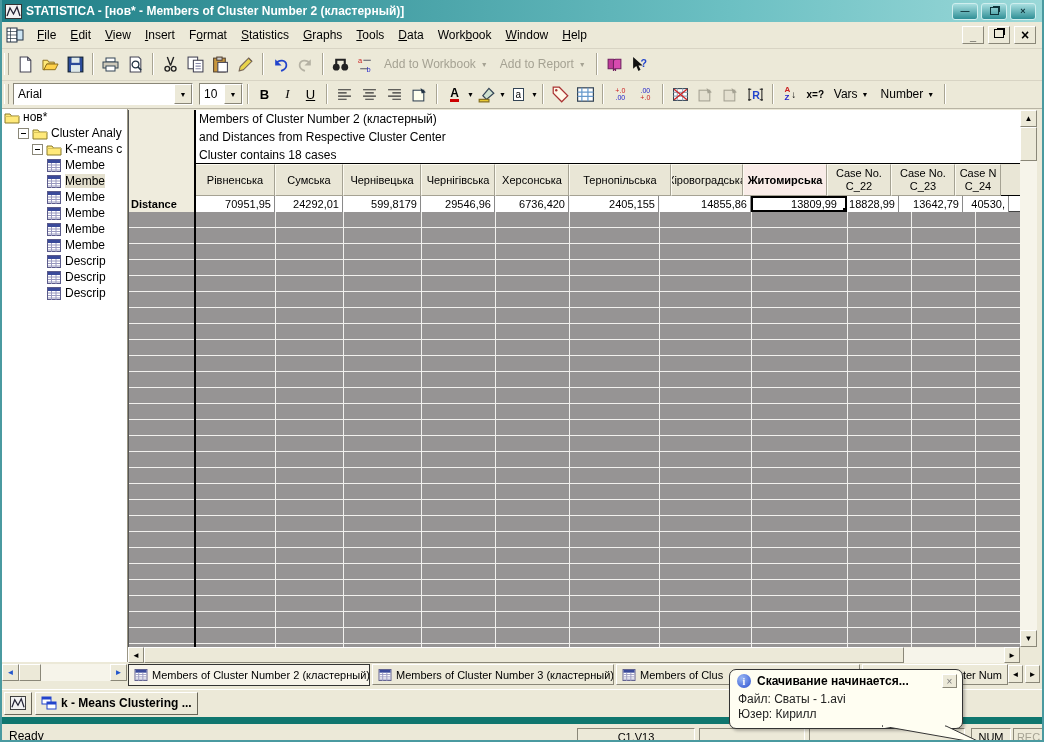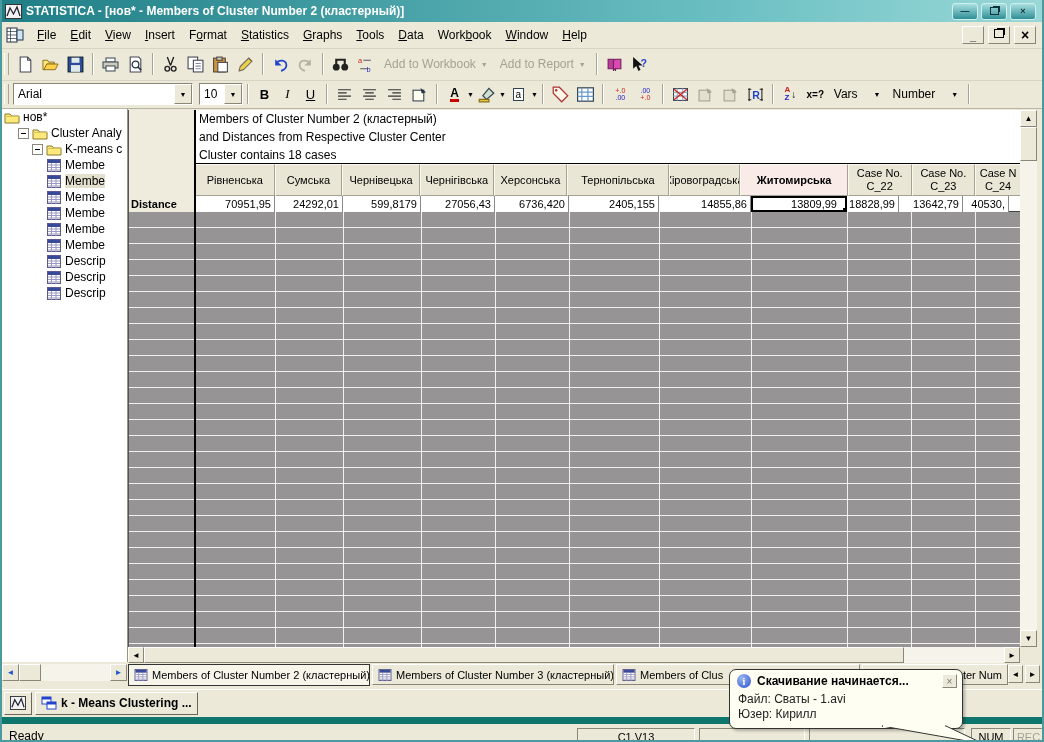--- a/index.html
+++ b/index.html
@@ -41,21 +41,21 @@
   .combo{height:20px;background:#fff;border:1px solid;border-color:#8a8778 #fff #fff #8a8778;display:flex;align-items:center;font-size:12px;}
   .combo .val{padding:0 4px;flex:1;}
   .combo .drop{width:16px;height:18px;background:#ece9d8;border:1px solid;border-color:#fff #8a8778 #8a8778 #fff;display:flex;align-items:center;justify-content:center;font-size:7px;color:#000;}
   .fmt-txt{font-size:13px;width:21px;height:20px;display:flex;align-items:center;justify-content:center;color:#000;}
   .deci{font-size:7px;line-height:7px;display:flex;flex-direction:column;align-items:center;color:#000;}
   .deci .r{color:#c22;} .deci .b{color:#22c;}
   .sorticon{display:flex;align-items:center;}
   .sorticon .az{display:flex;flex-direction:column;font-size:8px;line-height:8px;font-weight:bold;}
   .sorticon .az .a{color:#c22;} .sorticon .az .z{color:#22c;}
   .sorticon .ar{font-size:10px;color:#000;margin-left:1px;}
-  .txtbtn{font-size:12px;color:#000;padding:2px 6px;display:flex;align-items:center;gap:16px;}
+  .txtbtn{font-size:12px;color:#000;padding:2px 6px;display:flex;align-items:center;gap:4px;}
   .xq{font-size:10px;font-weight:bold;color:#000;}
   
   .tree-panel{left:0;top:109px;width:125px;height:553px;background:#fff;border-right:1px solid #9a9684;overflow:hidden;}
   .tree-row{display:flex;align-items:center;height:16px;font-size:12px;white-space:nowrap;color:#000;}
   .tree-row.selected .lbl{background:#e4e0ce;}
   .expander{width:9px;height:9px;border:1px solid #8a8778;background:#fff;display:flex;align-items:center;justify-content:center;margin-right:3px;flex:none;}
   .expander::before{content:"";width:5px;height:1px;background:#000;}
   .tree-ico{width:16px;height:13px;margin-right:3px;flex:none;}
   .tree-hscroll{left:0;top:663px;width:125px;height:19px;background:#ece9d8;display:flex;align-items:center;}
   .scr-btn{width:17px;height:17px;background:#ece9d8;border:1px solid;border-color:#fff #8a8778 #8a8778 #fff;
@@ -550,21 +550,21 @@
         </div>
         <div class="col-head" style="width: 74px;">
           <span>Херсонська</span>
         </div>
         <div class="col-head" style="width: 102px;">
           <span>Тернопільська</span>
         </div>
         <div class="col-head" style="width: 72px;">
           <span>Кіровоградська</span>
         </div>
-        <div class="col-head sel" style="width: 108px;">
+        <div class="col-head sel" style="width: 84px;">
           <span>Житомирська</span>
         </div>
         <div class="col-head" style="width: 64px;">
           <span>Case No.</span>
           <span>C_22</span>
         </div>
         <div class="col-head" style="width: 64px;">
           <span>Case No.</span>
           <span>C_23</span>
         </div>
@@ -579,21 +579,21 @@
           <div class="dcell" style="width: 80px;">
             <span>70951,95</span>
           </div>
           <div class="dcell" style="width: 68px;">
             <span>24292,01</span>
           </div>
           <div class="dcell" style="width: 78px;">
             <span>599,8179</span>
           </div>
           <div class="dcell" style="width: 74px;">
-            <span>27056,43</span>
+            <span>29546,96</span>
           </div>
           <div class="dcell" style="width: 74px;">
             <span>6736,420</span>
           </div>
           <div class="dcell" style="width: 90px;">
             <span>2405,155</span>
           </div>
           <div class="dcell" style="width: 92px;">
             <span>14855,86</span>
           </div>

